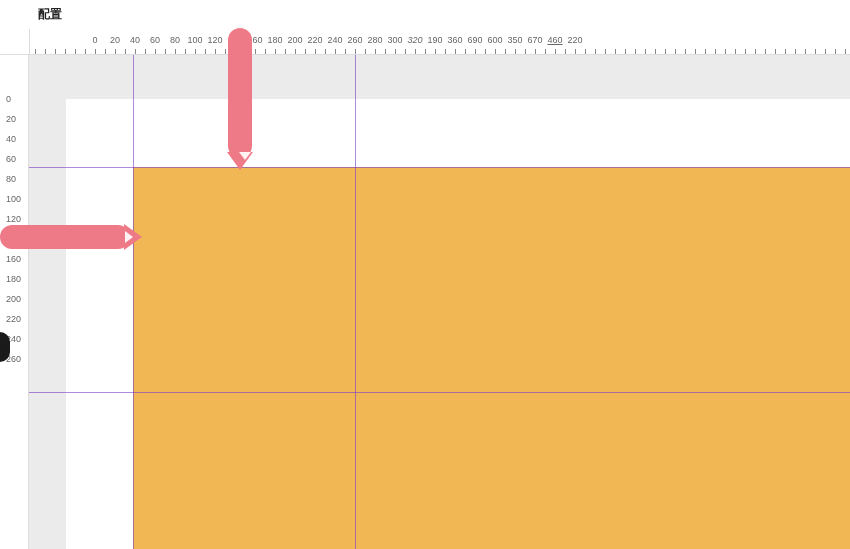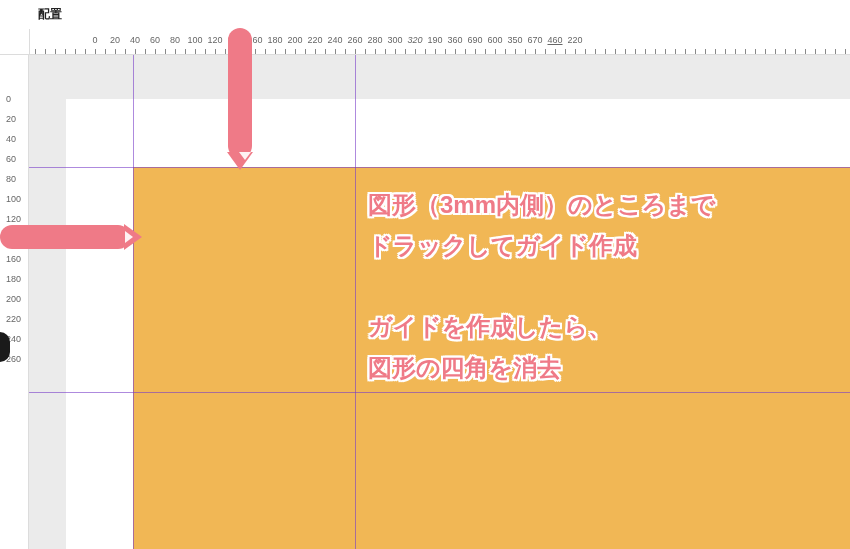--- a/index.html
+++ b/index.html
@@ -265,19 +265,14 @@
   <div class="toolblob"></div>
 
   <div class="arrow-body arrow-top-body"></div>
   <div class="arrow-head arrow-top-head"></div>
   <div class="arrow-top-chev"></div>
 
   <div class="arrow-body arrow-left-body"></div>
   <div class="arrow-head arrow-left-head"></div>
   <div class="arrow-left-chev"></div>
 
-  <div class="anno-text"><span>図形（3mm内側）のところまで</span>
-<span>ドラックしてガイド作成</span>
-
-<span>ガイドを作成したら、</span>
-<span>図形の四角を消去</span></div>
 
 </div>
 
 </body></html>

